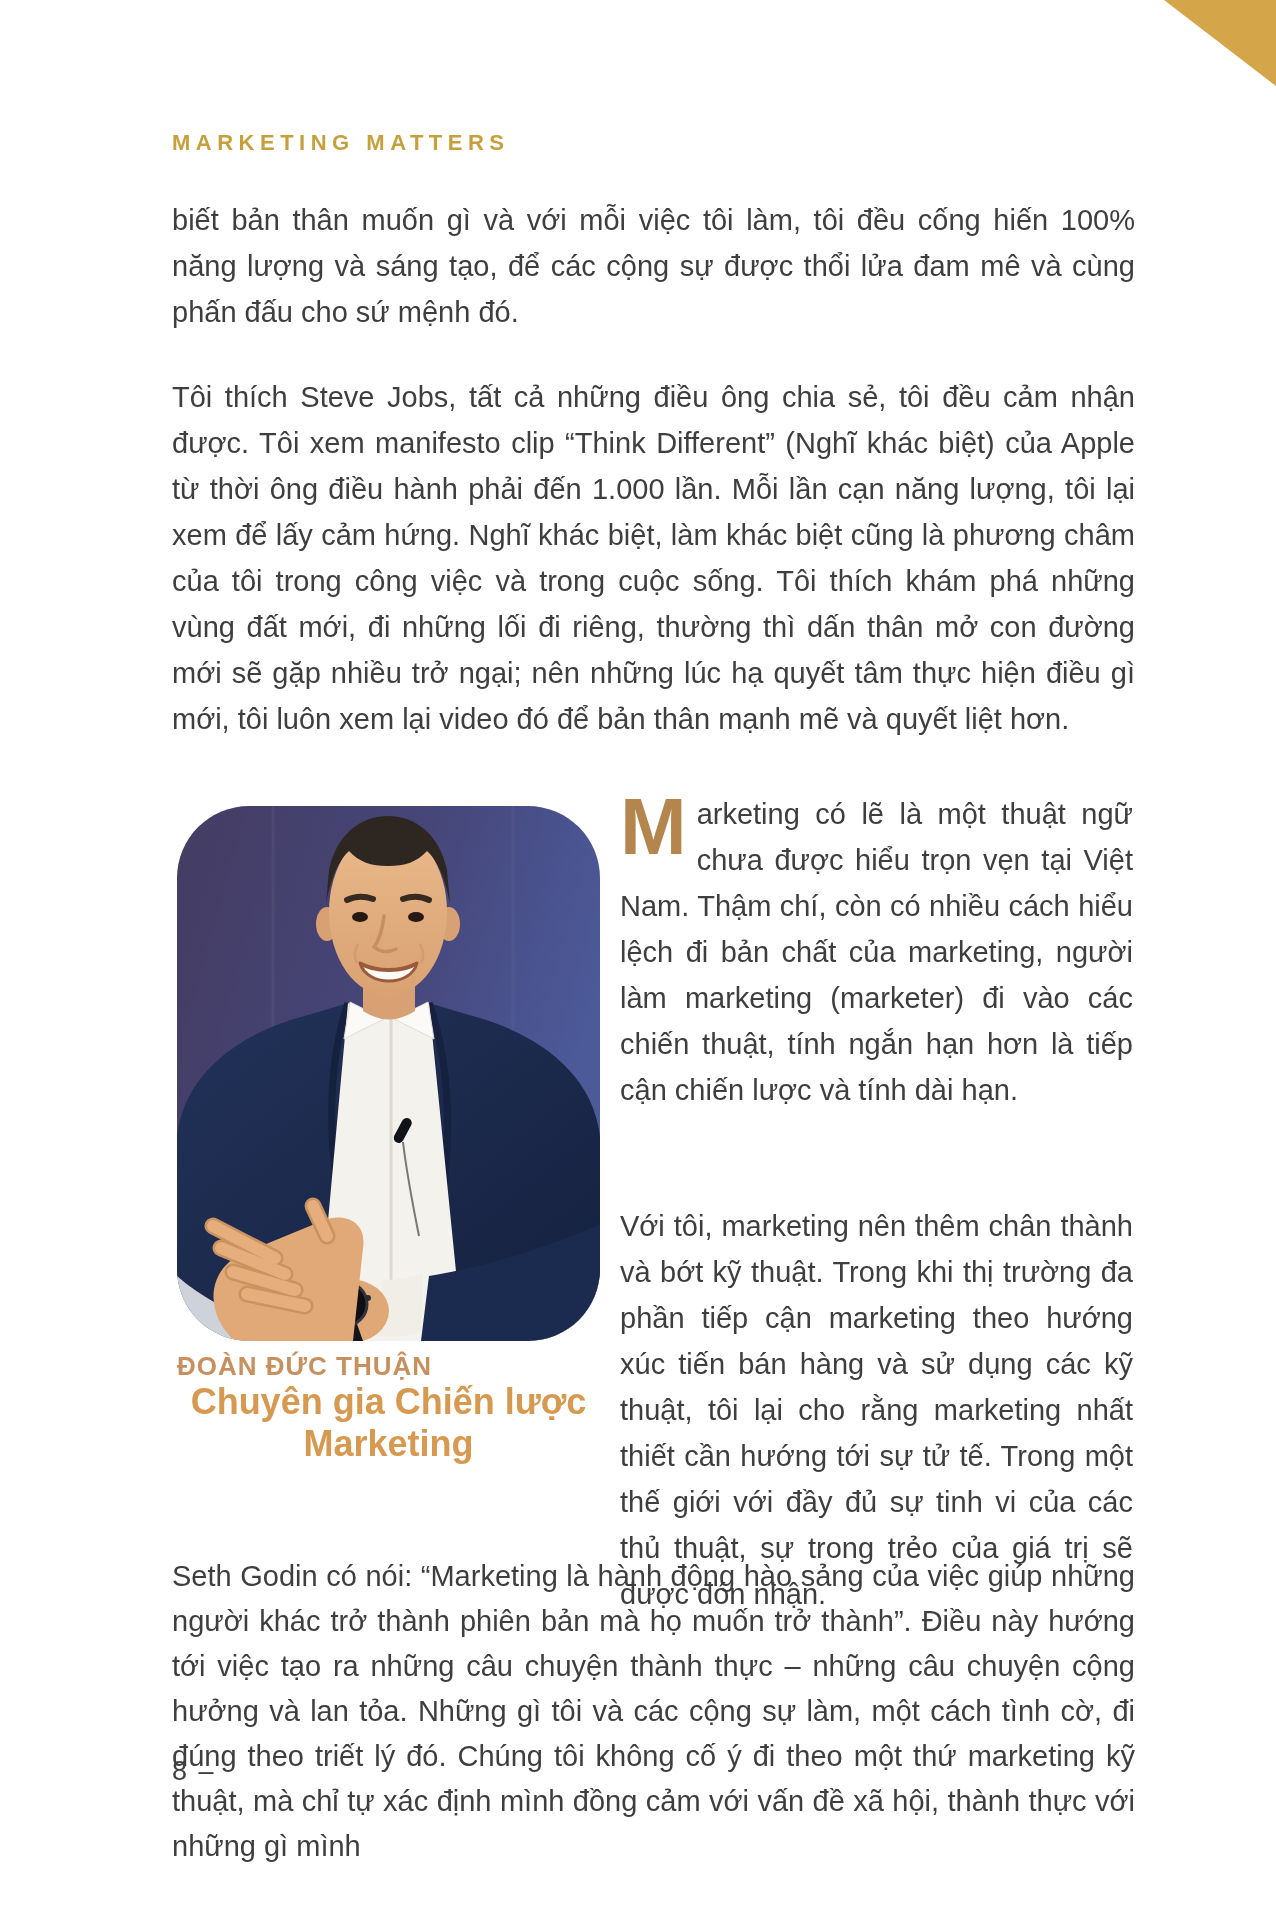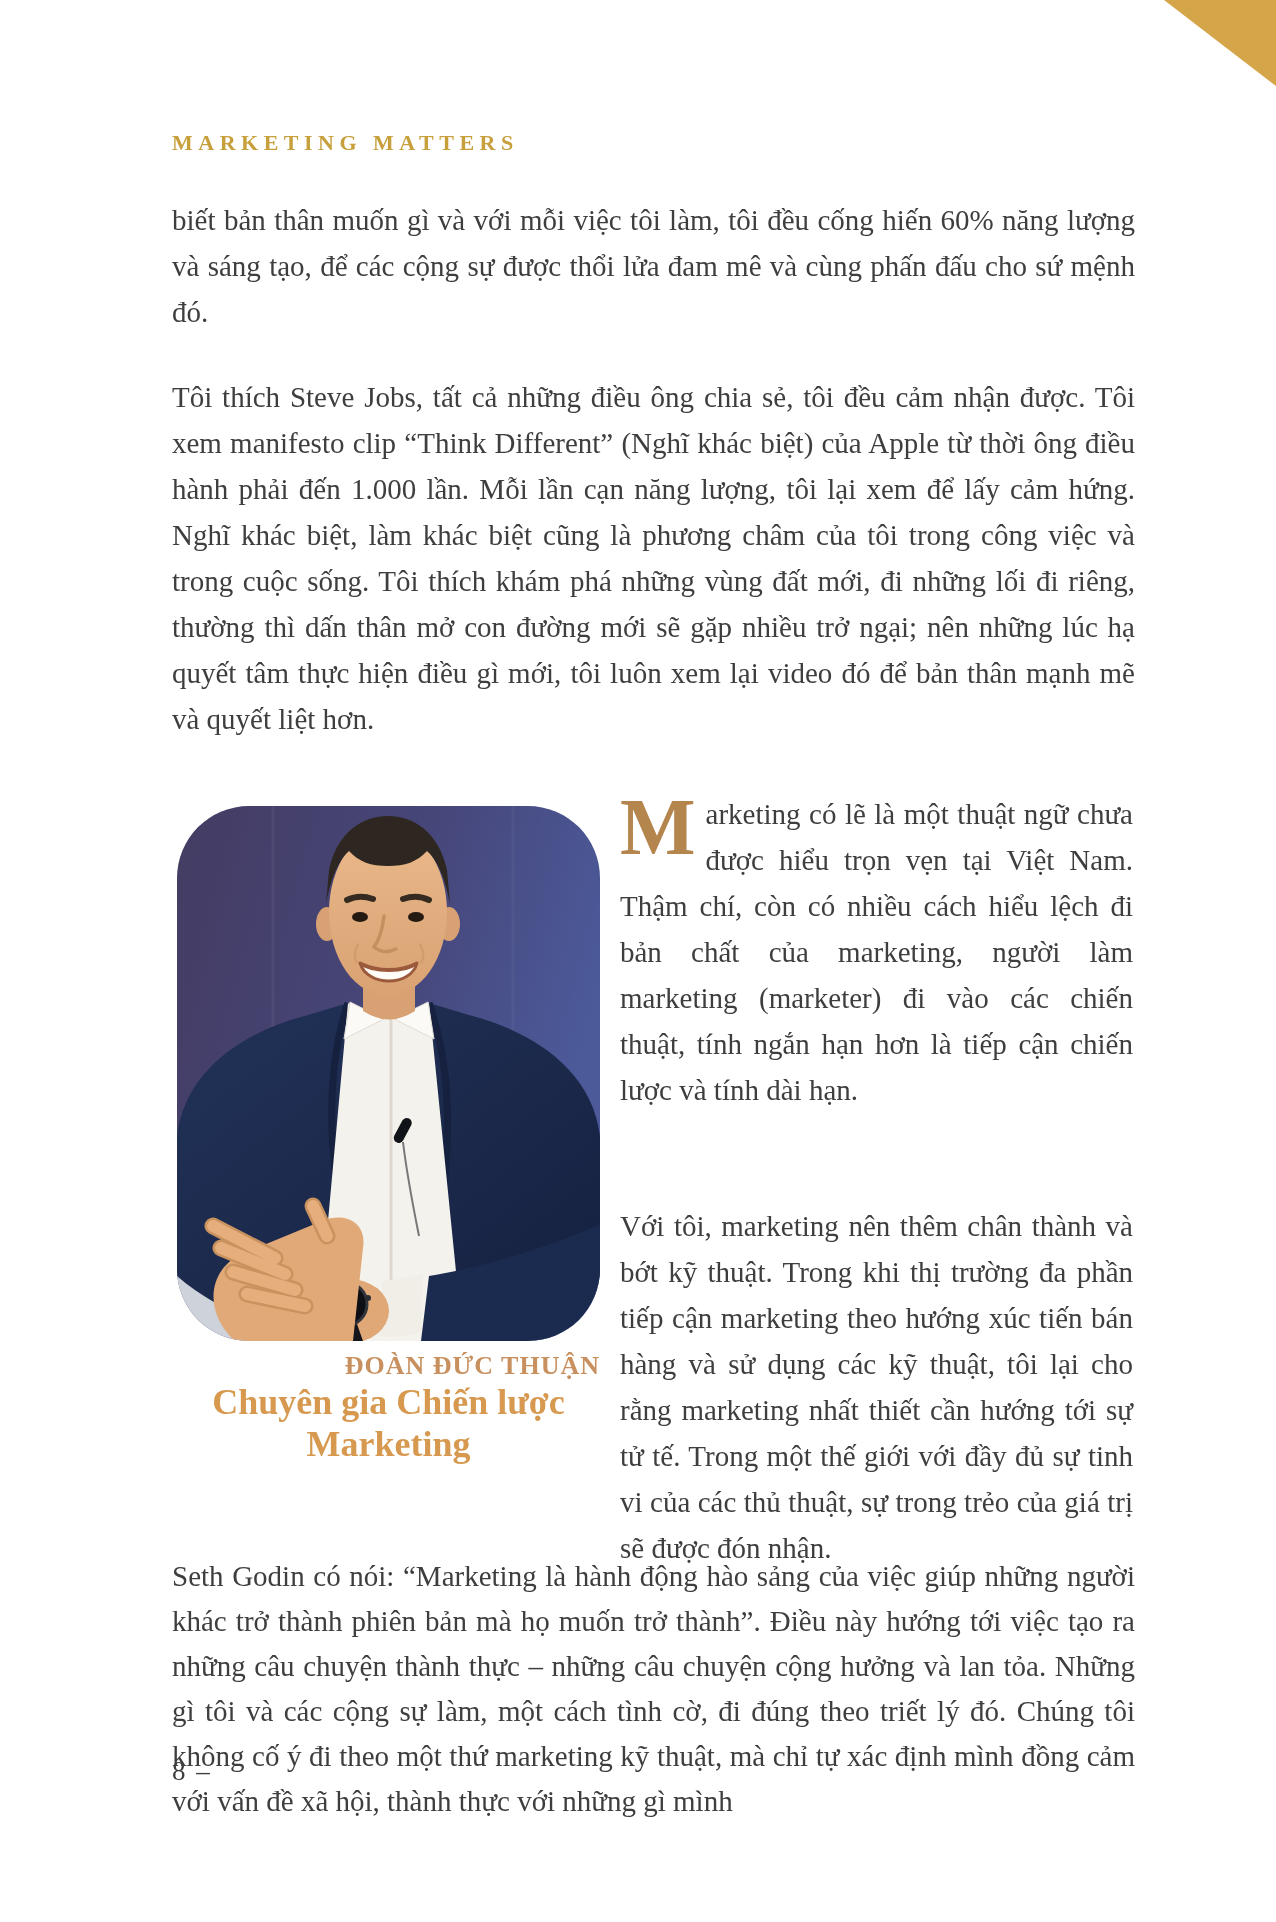--- a/index.html
+++ b/index.html
@@ -1,18 +1,18 @@
 <!DOCTYPE html>
 <html style="--gold: #C7A03C; --bronze: #B5854E; --caption-name: #C8905E; --caption-title: #D6994F; --body-text: #3E3E3E; --corner: #D5A54A; --photo-band: #CDD2DB; --suit: #1F2F57; --shirt: #F4F2EC; --skin: #E3AE7E; --hair: #2E2621;"><head>
 <meta charset="utf-8">
 <style>
   html,body{margin:0;padding:0;background:#ffffff;}
   .page{
     position:relative;width:1276px;height:1922px;background:#ffffff;overflow:hidden;
-    font-family:Liberation Serif, serif;color:var(--body-text,#3e3e3e);
+    font-family:Liberation Sans, sans-serif;color:var(--body-text,#3e3e3e);
   }
   .corner{
     position:absolute;top:0;right:0;width:112px;height:86px;
     background:var(--corner,#d5a54a);
     clip-path:polygon(0 0,100% 0,100% 100%);
   }
   .kicker{
     position:absolute;left:172px;top:130px;
     font-size:22px;font-weight:bold;letter-spacing:5.5px;
     color:var(--gold,#c7a03c);
@@ -33,21 +33,21 @@
     font-size:80px;line-height:64px;font-weight:600;
     color:var(--bronze,#b5854e);
     margin:4px 10px 0 0;
   }
   .photo{
     position:absolute;left:177px;top:806px;width:423px;height:535px;margin:0;
     border-radius:72px;overflow:hidden;
   }
   .photo svg{display:block;width:100%;height:100%;}
   .caption-name{
-    position:absolute;left:177px;top:1351px;width:423px;text-align:right;
+    position:absolute;left:177px;top:1351px;width:423px;text-align:left;
     font-size:26px;font-weight:bold;letter-spacing:1px;
     color:var(--caption-name,#c8905e);
   }
   .caption-title{
     position:absolute;left:177px;top:1381px;width:423px;text-align:center;
     font-size:36px;font-weight:bold;
     color:var(--caption-title,#d6994f);
   }
   .pagenum{
     position:absolute;left:172px;top:1756px;
@@ -62,21 +62,21 @@
 </style>
 </head>
 <body>
 
 <div class="page">
 
   <div class="corner"></div>
 
   <header class="kicker">MARKETING MATTERS</header>
 
-  <p class="body p1">biết bản thân muốn gì và với mỗi việc tôi làm, tôi đều cống hiến 60% năng lượng và sáng tạo, để các cộng sự được thổi lửa đam mê và cùng phấn đấu cho sứ mệnh đó.</p>
+  <p class="body p1">biết bản thân muốn gì và với mỗi việc tôi làm, tôi đều cống hiến 100% năng lượng và sáng tạo, để các cộng sự được thổi lửa đam mê và cùng phấn đấu cho sứ mệnh đó.</p>
 
   <p class="body p2">Tôi thích Steve Jobs, tất cả những điều ông chia sẻ, tôi đều cảm nhận được. Tôi xem manifesto clip “Think Different” (Nghĩ khác biệt) của Apple từ thời ông điều hành phải đến 1.000 lần. Mỗi lần cạn năng lượng, tôi lại xem để lấy cảm hứng. Nghĩ khác biệt, làm khác biệt cũng là phương châm của tôi trong công việc và trong cuộc sống. Tôi thích khám phá những vùng đất mới, đi những lối đi riêng, thường thì dấn thân mở con đường mới sẽ gặp nhiều trở ngại; nên những lúc hạ quyết tâm thực hiện điều gì mới, tôi luôn xem lại video đó để bản thân mạnh mẽ và quyết liệt hơn.</p>
 
   <figure class="photo">
     <svg viewBox="0 0 423 535" preserveAspectRatio="none">
       <defs>
         <linearGradient id="g-bg" x1="0" y1="0" x2="1" y2="0.35">
           <stop offset="0" stop-color="#443C62"></stop>
           <stop offset="0.55" stop-color="#464679"></stop>
           <stop offset="1" stop-color="#4C5A9A"></stop>

